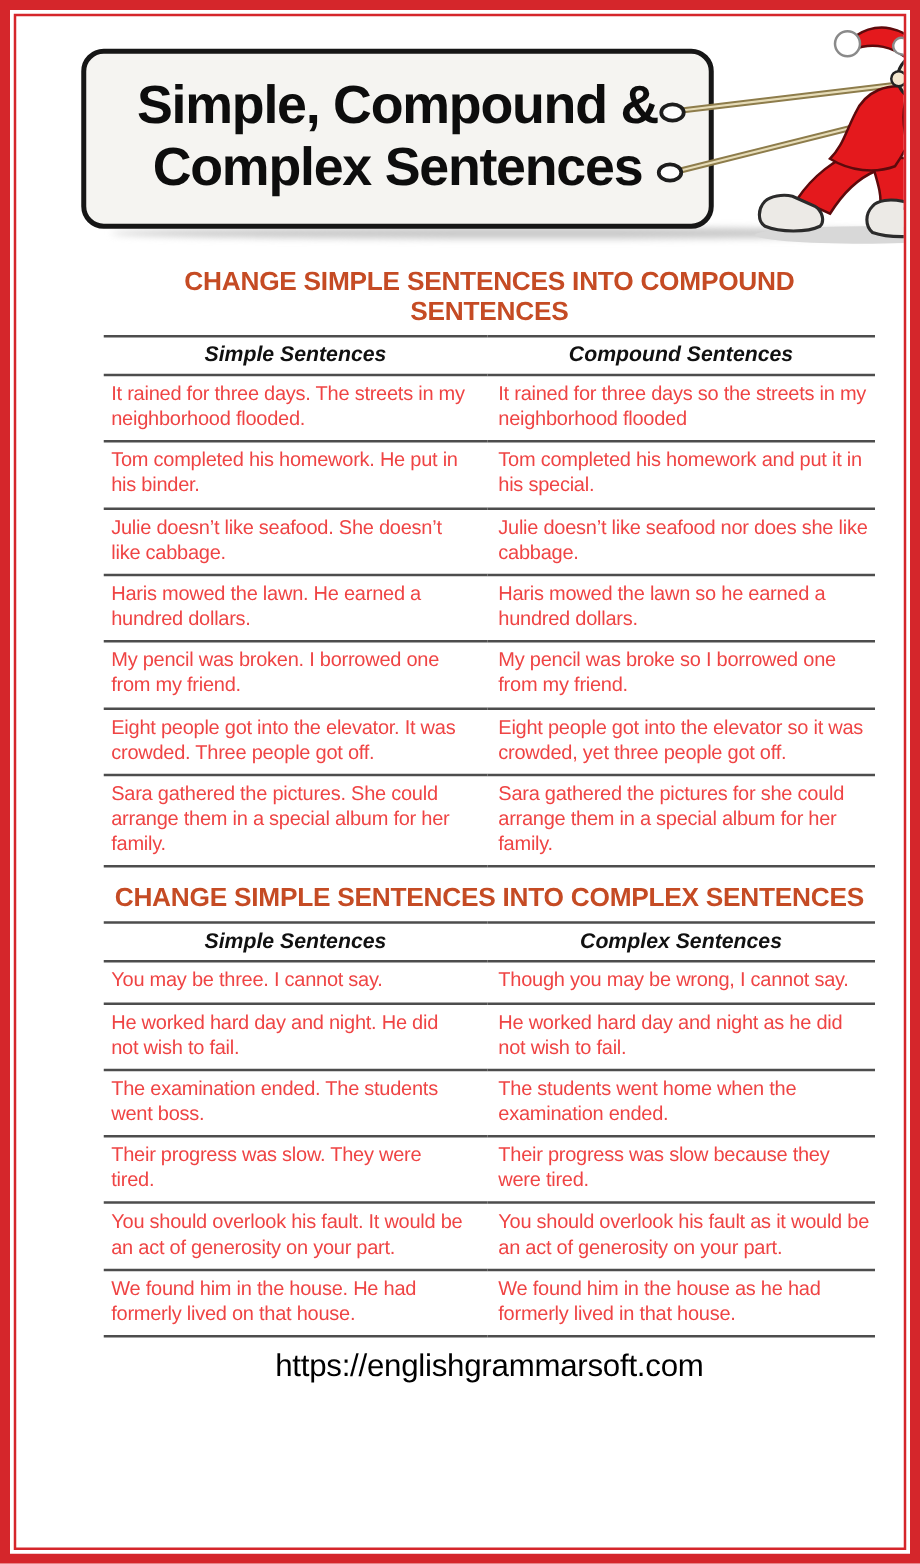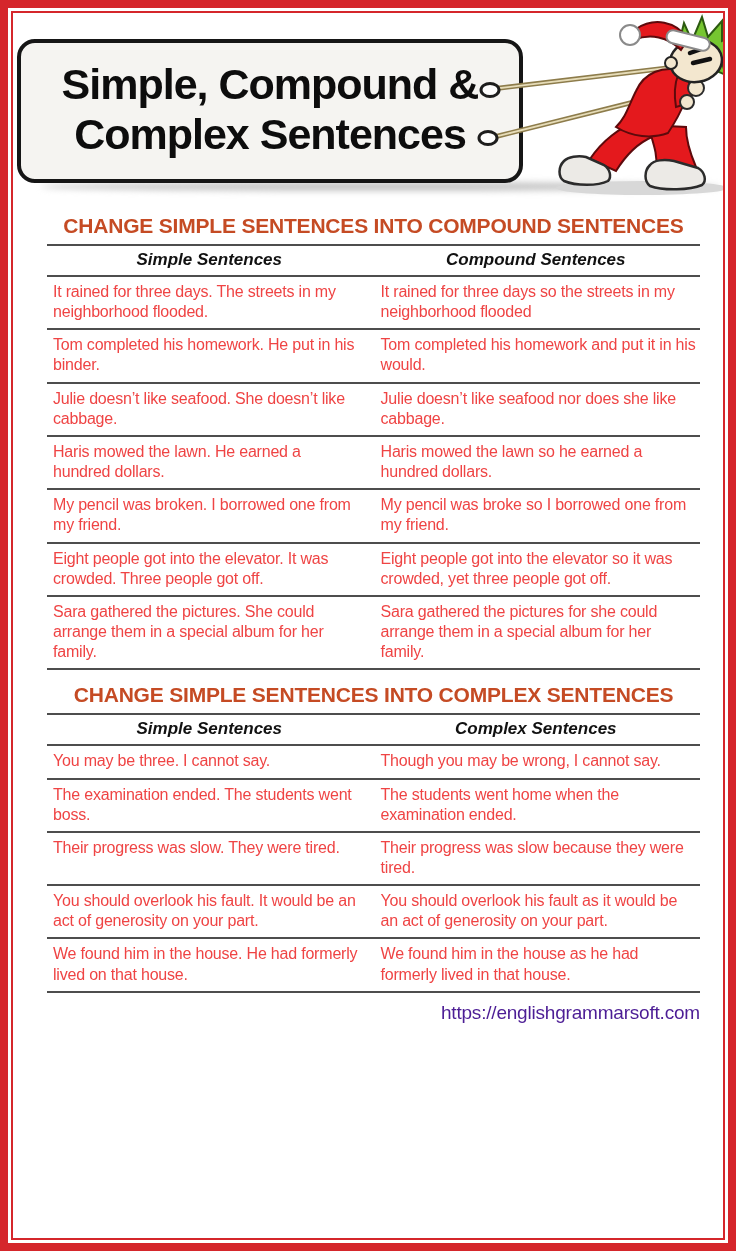--- a/index.html
+++ b/index.html
@@ -16,21 +16,21 @@
     position: absolute; inset: 0;
     border: 8px solid #d5262b;
     pointer-events: none; z-index: 40;
   }
   .frame-inner {
     position: absolute; inset: 11px;
     border: 2px solid #d5262b;
     pointer-events: none; z-index: 40;
   }
 
-  .content { position: absolute; inset: 13px; overflow: hidden; }
+  .content { position: absolute; inset: 13px; overflow: hidden; padding-left: 48px; }
 
   
   .hero { position: relative; height: 188px; }
   .title-box {
     position: absolute; left: 4px; top: 26px;
     width: 506px; height: 144px;
     background: #f5f4f1;
     border: 4px solid #161616;
     border-radius: 18px;
     box-sizing: border-box;
@@ -48,21 +48,21 @@
     width: 680px; height: 9px;
     background: #c7c7c7;
     border-radius: 50%;
     filter: blur(3px);
     z-index: 0;
   }
   .ropes-svg { position: absolute; left: 455px; top: 42px; width: 230px; height: 110px; z-index: 2; }
   .mascot-svg { position: absolute; left: 537px; top: -4px; width: 186px; height: 188px; z-index: 3; }
 
   
-  .main { padding: 0 23px 0 22px; margin-left: 12px; }
+  .main { padding: 0 23px 0 22px; }
   .section-heading {
     margin: 13px 0 6px 0;
     text-align: center;
     font-weight: bold;
     font-size: 21px;
     letter-spacing: -0.2px;
     color: #c54b24;
   }
   table.stable {
     width: 100%;
@@ -85,23 +85,23 @@
     letter-spacing: -0.2px;
     color: #ef4444;
     vertical-align: top;
     padding: 5px 14px 6px 6px;
   }
   table.stable td:last-child { padding-left: 9px; padding-right: 2px; }
   .col-simple { width: 49.7%; }
   .col-trans  { width: 50.3%; }
 
   .footer {
-    text-align: right;
-    font-size: 19px;
-    color: #4c1d95;
+    text-align: center;
+    font-size: 25px;
+    color: #000000;
     margin-top: 9px;
     letter-spacing: -0.2px;
   }
 </style>
 </head>
 <body>
 
 <div class="page">
   <div class="frame-outer"></div>
   <div class="frame-inner"></div>
@@ -175,21 +175,21 @@
               <th>Compound Sentences</th>
             </tr>
           </thead>
           <tbody>
               <tr>
                 <td>It rained for three days. The streets in my neighborhood flooded.</td>
                 <td>It rained for three days so the streets in my neighborhood flooded</td>
               </tr>
               <tr>
                 <td>Tom completed his homework. He put in his binder.</td>
-                <td>Tom completed his homework and put it in his would.</td>
+                <td>Tom completed his homework and put it in his special.</td>
               </tr>
               <tr>
                 <td>Julie doesn’t like seafood. She doesn’t like cabbage.</td>
                 <td>Julie doesn’t like seafood nor does she like cabbage.</td>
               </tr>
               <tr>
                 <td>Haris mowed the lawn. He earned a hundred dollars.</td>
                 <td>Haris mowed the lawn so he earned a hundred dollars.</td>
               </tr>
               <tr>
@@ -220,20 +220,24 @@
               <th>Simple Sentences</th>
               <th>Complex Sentences</th>
             </tr>
           </thead>
           <tbody>
               <tr>
                 <td>You may be three. I cannot say.</td>
                 <td>Though you may be wrong, I cannot say.</td>
               </tr>
               <tr>
+                <td>He worked hard day and night. He did not wish to fail.</td>
+                <td>He worked hard day and night as he did not wish to fail.</td>
+              </tr>
+              <tr>
                 <td>The examination ended. The students went boss.</td>
                 <td>The students went home when the examination ended.</td>
               </tr>
               <tr>
                 <td>Their progress was slow. They were tired.</td>
                 <td>Their progress was slow because they were tired.</td>
               </tr>
               <tr>
                 <td>You should overlook his fault. It would be an act of generosity on your part.</td>
                 <td>You should overlook his fault as it would be an act of generosity on your part.</td>

